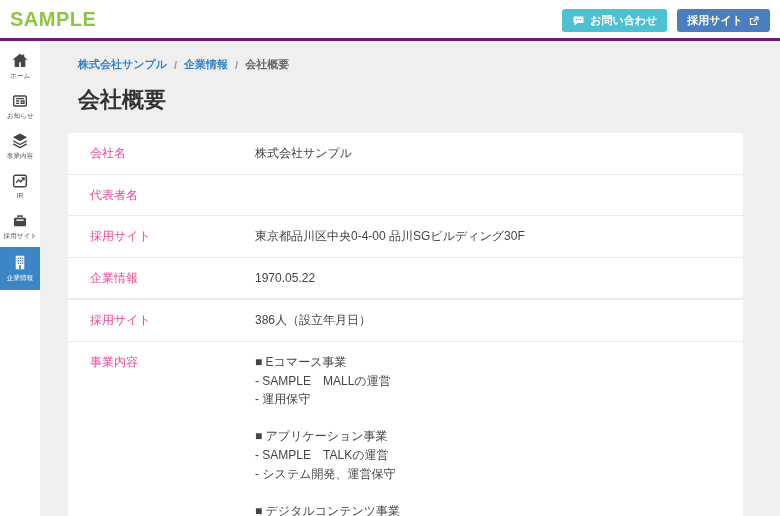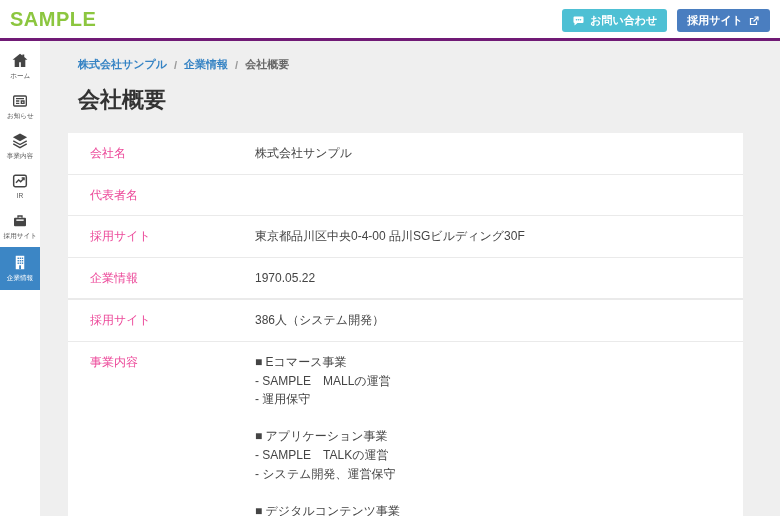--- a/index.html
+++ b/index.html
@@ -237,21 +237,21 @@
       <div class="tvalue">東京都品川区中央0-4-00 品川SGビルディング30F</div>
     </div>
     <div class="trow">
       <div class="tlabel">企業情報</div>
       <div class="tvalue">1970.05.22</div>
     </div>
     <div class="trow">
     </div>
     <div class="trow">
       <div class="tlabel">採用サイト</div>
-      <div class="tvalue">386人（システム開発）</div>
+      <div class="tvalue">386人（設立年月日）</div>
     </div>
     <div class="trow">
       <div class="tlabel">事業内容</div>
       <div class="tvalue">■ Eコマース事業
 - SAMPLE　MALLの運営
 - 運用保守
 
 ■ アプリケーション事業
 - SAMPLE　TALKの運営
 - システム開発、運営保守

